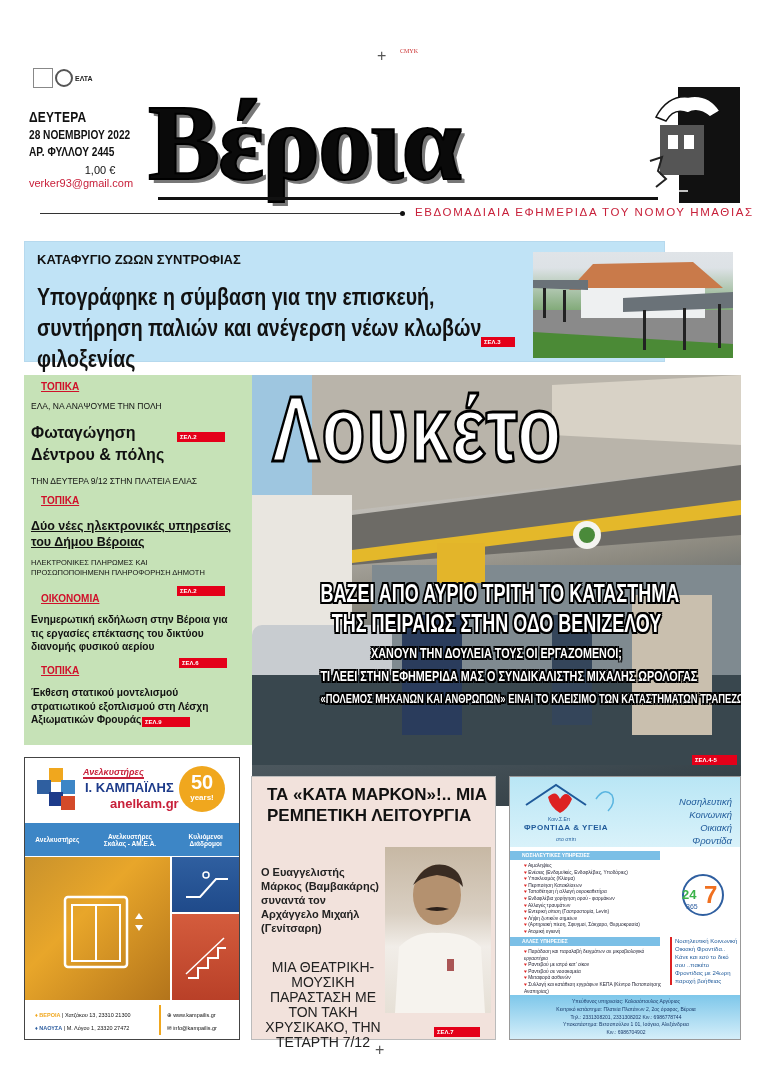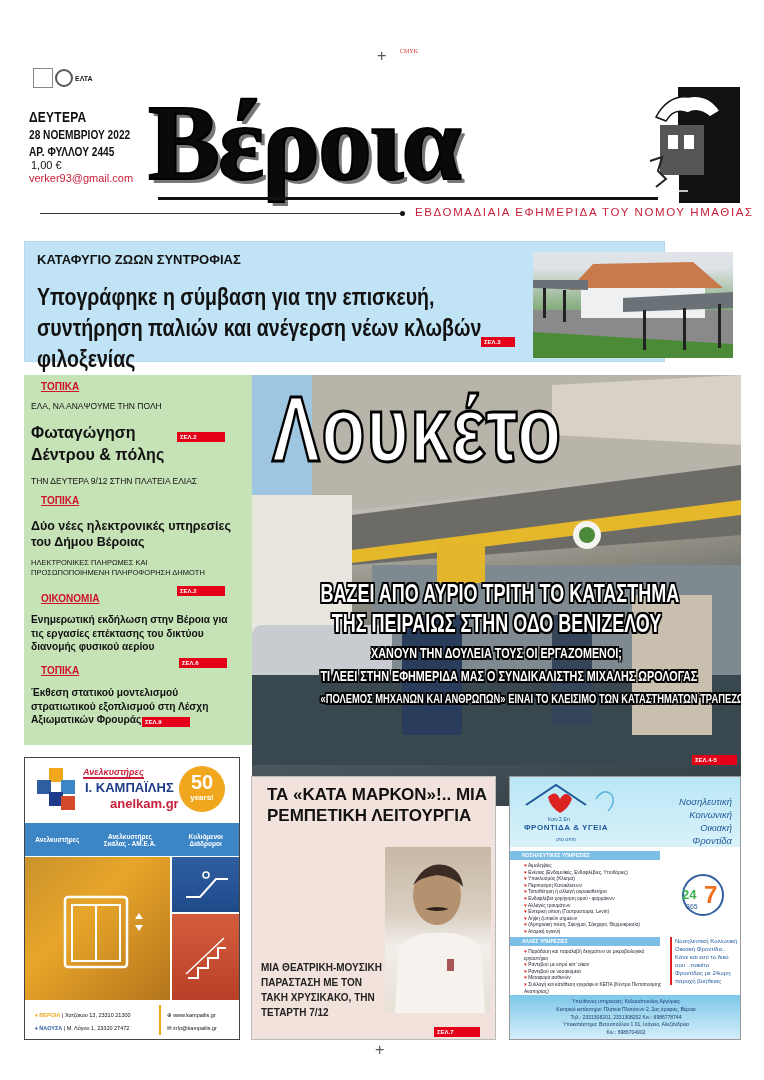--- a/index.html
+++ b/index.html
@@ -8,21 +8,21 @@
 .cross{font-size:16px;color:#555;line-height:1;}
 .cmyk{font-size:6px;font-family:"Liberation Serif",serif;color:#c33;}
 
 .stamp{left:33px;top:66px;width:74px;height:24px;display:flex;align-items:center;gap:2px;}
 .stamp .box{width:20px;height:20px;border:1px solid #888;font-size:3px;color:#666;}
 .stamp .circ{width:18px;height:18px;border:2px solid #555;border-radius:50%;}
 .stamp .elta{font-size:7px;font-weight:bold;color:#222;}
 .hdr-info{left:29px;top:108px;width:140px;}
 .hdr-day{font-family:"Liberation Sans",sans-serif;font-weight:bold;font-size:15px;transform:scaleX(.8);transform-origin:left;letter-spacing:.3px;}
 .hdr-date,.hdr-issue{font-weight:bold;font-size:13px;transform:scaleX(.78);transform-origin:left;white-space:nowrap;margin-top:2px;}
-.hdr-price{font-size:11px;margin-left:2px;}
+.hdr-price{font-size:11px;margin-top:5px;margin-left:2px;text-align:center;}
 .hdr-email{font-size:11px;color:#c8203a;margin-top:1px;}
 .logo{left:148px;top:93px;width:515px;height:110px;}
 .logo-text{font-family:"Liberation Serif",serif;font-weight:bold;font-size:108px;line-height:100px;letter-spacing:-2px;color:#0a0a0a;-webkit-text-stroke:2px #000;text-shadow:4px 4px 0 #777, -1px -1px 0 #fff;font-style:normal;}
 .logo-line{left:158px;top:197px;width:500px;height:3px;background:#111;}
 .logo-line2{left:40px;top:213px;width:362px;height:1px;background:#333;}
 .logo-dot{left:400px;top:211px;width:5px;height:5px;background:#111;border-radius:50%;}
 .tagline{left:415px;top:206px;font-size:11.5px;color:#c8203a;letter-spacing:1.6px;white-space:nowrap;}
 .house{left:648px;top:87px;width:92px;height:116px;}
 
 .banner{left:24px;top:241px;width:641px;height:121px;background:#c0e3f6;border:1px solid #b6d9ee;}
@@ -63,21 +63,21 @@
 .ad1-bar{position:absolute;left:0;top:65px;width:216px;height:33px;background:#3d86c6;color:#fff;font-size:6.5px;font-weight:bold;display:flex;align-items:center;justify-content:space-around;text-align:center;}
 .ad1-photo1{position:absolute;left:0;top:99px;width:145px;height:143px;background:linear-gradient(135deg,#c9922c,#e8a62a 40%,#b3741b);}
 .ad1-photo2{position:absolute;left:147px;top:99px;width:69px;height:55px;background:linear-gradient(#2f5fa0,#1f4a8a);}
 .ad1-photo3{position:absolute;left:147px;top:156px;width:69px;height:86px;background:linear-gradient(#d45c3d,#b94028);}
 .ad1-foot{position:absolute;left:0;top:243px;width:216px;height:40px;background:#fff;font-size:5.5px;}
 .ad1-foot .row{position:absolute;white-space:nowrap;}
 
 .rb{left:251px;top:776px;width:245px;height:264px;background:#f2e2dc;border:1px solid #bbb;}
 .rb-title{position:absolute;left:8px;top:8px;font-size:17px;font-weight:bold;line-height:20.5px;color:#111;}
 .rb-body{position:absolute;left:9px;top:88px;font-size:11px;line-height:14px;font-weight:bold;color:#222;}
-.rb-body2{position:absolute;left:9px;top:183px;font-size:10px;line-height:15px;font-weight:bold;color:#222;}
+.rb-body2{position:absolute;left:9px;top:183px;font-size:14px;line-height:15px;font-weight:normal;color:#222;text-align:center;}
 .rb-photo{position:absolute;left:133px;top:70px;width:106px;height:166px;background:linear-gradient(#c7b8a4,#d9cfc2 40%,#f1ede8 60%,#e6e0d6);}
 .rb-tag{position:absolute;left:182px;top:250px;width:46px;}
 
 .ad3{left:509px;top:776px;width:232px;height:264px;border:1px solid #999;background:#fff;overflow:hidden;font-size:4.8px;color:#223;}
 .ad3-top{position:absolute;left:0;top:0;width:232px;height:70px;background:linear-gradient(#b9e6f5,#d9f2fa);}
 .ad3-brand{position:absolute;left:14px;top:46px;font-size:8px;color:#1f5a9a;font-weight:bold;letter-spacing:.5px;}
 .ad3-brand2{position:absolute;left:46px;top:59px;font-size:5px;color:#1f5a9a;}
 .ad3-slogan{position:absolute;left:150px;top:18px;font-size:9.5px;color:#1f5a9a;font-style:italic;text-align:right;line-height:13px;width:72px;}
 .ad3-hdr{position:absolute;left:0;height:9px;background:#7bbfe6;color:#fff;font-weight:bold;padding-left:12px;line-height:9px;font-size:5px;}
 .ad3-list{position:absolute;left:14px;}
@@ -146,21 +146,21 @@
 </div>
 
 <div class="abs side">
   <div class="side-sec" style="top:6px;">ΤΟΠΙΚΑ</div>
   <div class="side-sm" style="top:26px;">ΕΛΑ, ΝΑ ΑΝΑΨΟΥΜΕ ΤΗΝ ΠΟΛΗ</div>
   <div class="side-big" style="top:47px;width:150px;">Φωταγώγηση Δέντρου &amp; πόλης</div>
   <div class="pagetag" style="left:153px;top:57px;">ΣΕΛ.2</div>
   <div class="side-sm" style="top:101px;">ΤΗΝ ΔΕΥΤΕΡΑ 9/12 ΣΤΗΝ ΠΛΑΤΕΙΑ ΕΛΙΑΣ</div>
 
   <div class="side-sec" style="top:120px;">ΤΟΠΙΚΑ</div>
-  <div class="side-mid" style="top:143px;width:205px;">Δύο νέες ηλεκτρονικές υπηρεσίες του Δήμου Βέροιας</div>
+  <div class="side-mid" style="top:143px;width:205px;text-decoration:underline;">Δύο νέες ηλεκτρονικές υπηρεσίες του Δήμου Βέροιας</div>
   <div class="side-sm" style="top:183px;font-size:7.5px;">ΗΛΕΚΤΡΟΝΙΚΕΣ ΠΛΗΡΩΜΕΣ ΚΑΙ</div>
   <div class="side-sm" style="top:193px;font-size:7.5px;">ΠΡΟΣΩΠΟΠΟΙΗΜΕΝΗ ΠΛΗΡΟΦΟΡΗΣΗ ΔΗΜΟΤΗ</div>
   <div class="pagetag" style="left:153px;top:211px;">ΣΕΛ.2</div>
 
   <div class="side-sec" style="top:218px;">ΟΙΚΟΝΟΜΙΑ</div>
   <div class="side-body" style="top:238px;width:205px;">Ενημερωτική εκδήλωση στην Βέροια για τις εργασίες επέκτασης του δικτύου διανομής φυσικού αερίου</div>
   <div class="pagetag" style="left:155px;top:283px;">ΣΕΛ.6</div>
 
   <div class="side-sec" style="top:290px;">ΤΟΠΙΚΑ</div>
   <div class="side-body" style="top:311px;width:205px;">Έκθεση στατικού μοντελισμού στρατιωτικού εξοπλισμού στη Λέσχη Αξιωματικών Φρουράς</div>
@@ -250,20 +250,21 @@
   <div class="rb-title" style="width:230px;margin-left:7px;">ΤΑ «ΚΑΤΑ ΜΑΡΚΟΝ»!.. ΜΙΑ ΡΕΜΠΕΤΙΚΗ ΛΕΙΤΟΥΡΓΙΑ</div>
   <div class="rb-photo">
     <svg width="106" height="166" viewBox="0 0 106 166">
       <ellipse cx="52" cy="48" rx="24" ry="30" fill="#b4916f"></ellipse>
       <path d="M28 38 Q40 14 60 18 Q76 22 78 40 Q70 30 52 28 Q36 30 28 38Z" fill="#3a2c22"></path>
       <path d="M40 62 Q52 58 64 62 Q52 66 40 62Z" fill="#2b201a"></path>
       <path d="M10 166 L14 100 Q30 84 52 86 Q80 84 96 100 L100 166Z" fill="#f6f3ee"></path>
       <rect x="62" y="112" width="7" height="12" fill="#a55"></rect>
     </svg>
   </div>
+  <div class="rb-body" style="width:124px;">Ο Ευαγγελιστής Μάρκος (Βαμβακάρης) συναντά τον Αρχάγγελο Μιχαήλ (Γενίτσαρη)</div>
   <div class="rb-body2" style="width:124px;">ΜΙΑ ΘΕΑΤΡΙΚΗ-ΜΟΥΣΙΚΗ ΠΑΡΑΣΤΑΣΗ ΜΕ ΤΟΝ ΤΑΚΗ ΧΡΥΣΙΚΑΚΟ, ΤΗΝ ΤΕΤΑΡΤΗ 7/12</div>
   <div class="pagetag rb-tag">ΣΕΛ.7</div>
 </div>
 
 <div class="abs ad3">
   <div class="ad3-top">
     <svg style="position:absolute;left:10px;top:4px;" width="110" height="42" viewBox="0 0 110 42">
       <polyline points="6,24 36,4 66,24" fill="none" stroke="#1f5a9a" stroke-width="2"></polyline>
       <path d="M28 16 Q36 8 40 18 Q46 8 52 18 Q48 28 40 32 Q30 26 28 16Z" fill="#d22"></path>
       <path d="M76 18 Q84 6 92 14 Q96 22 88 30" fill="none" stroke="#5ab5e0" stroke-width="1.5"></path>

